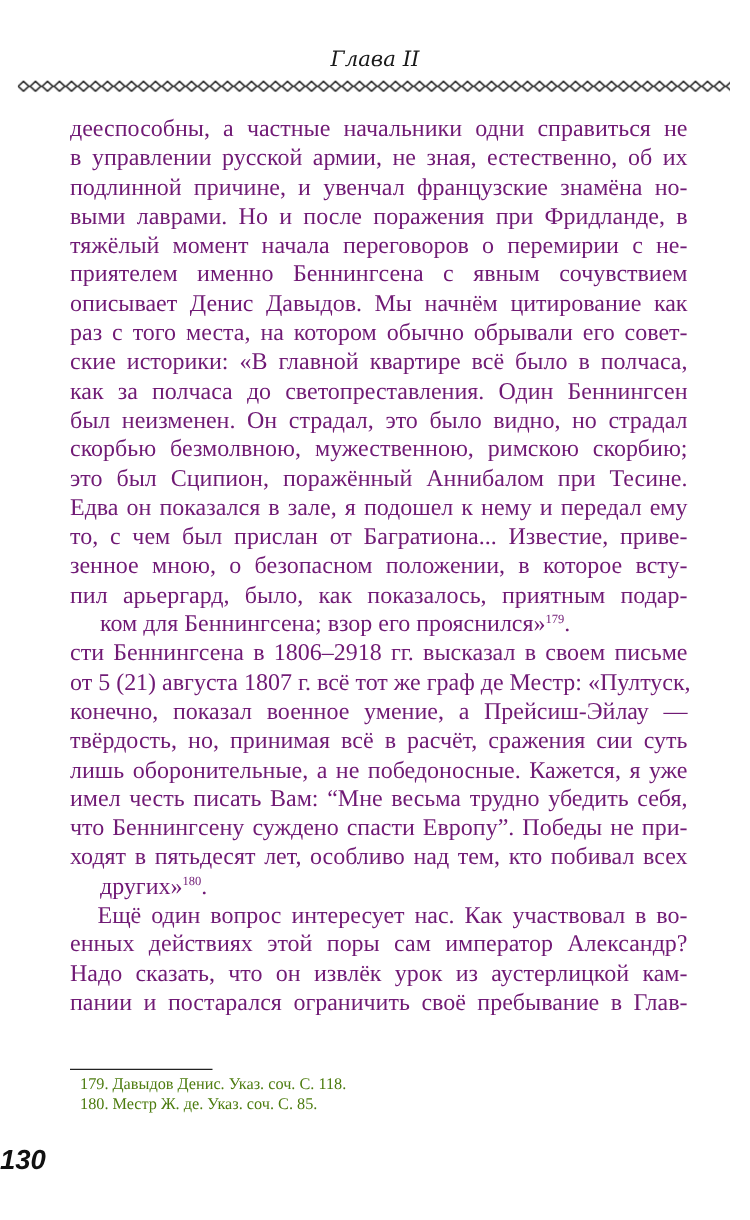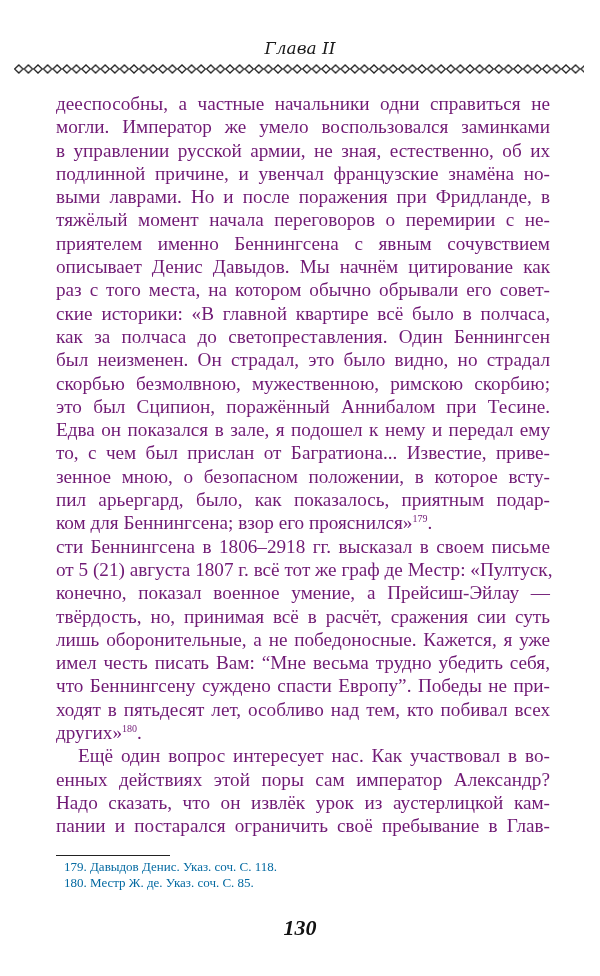--- a/index.html
+++ b/index.html
@@ -14,33 +14,33 @@
       background-image: repeating-linear-gradient(90deg, transparent 0, transparent 0);
     }
     .ornament svg { display: block; }
     .body-text {
       position: absolute; top: 92px; left: 56px; width: 494px;
       font-family: "Liberation Serif", serif; font-size: 19.2px; line-height: 23.3px;
       text-align: justify; hyphens: manual; color: #701a75;
     }
     .body-text p { margin: 0; }
     .line { display: block; text-align: justify; text-align-last: justify; white-space: nowrap; }
-    .line.last { text-align-last: left; }
+    .line.last { text-align-last: left; margin-left: 24px; }
     sup { font-size: 10px; line-height: 0; vertical-align: 7px; }
     .fn-rule {
       position: absolute; top: 855px; left: 56px; width: 114px; height: 0; border-top: 1px solid #222;
     }
     .footnotes {
       position: absolute; top: 859px; left: 64px; width: 480px;
-      font-family: "Liberation Serif", serif; font-size: 13px; line-height: 15.5px; color: #0369a1;
+      font-family: "Liberation Serif", serif; font-size: 13px; line-height: 15.5px; color: #4d7c0f;
     }
     .footnote { display: block; }
     .folio {
-      position: absolute; top: 915px; left: 0; width: 600px; text-align: center;
-      font-family: Liberation Serif, serif; font-style: italic; font-weight: bold; font-size: 22px; color: #111;
+      position: absolute; top: 915px; left: 0; width: 600px; 
+      font-family: Liberation Sans, sans-serif; font-style: italic; font-weight: bold; font-size: 22px; color: #111;
     }
   </style>
 </head>
 <body>
 
 <div class="page">
   <div class="running-head">Глава II</div>
 
   <div class="ornament">
     <svg width="570" height="10" xmlns="http://www.w3.org/2000/svg">
@@ -49,21 +49,20 @@
           <path d="M0.6 5 L4.8 1 L9 5 L4.8 9 Z" fill="none" stroke="#222" stroke-width="1.3"></path>
         </pattern>
       </defs>
       <rect x="0" y="0" width="570" height="10" fill="url(#dia)"></rect>
     </svg>
   </div>
 
   <div class="body-text">
     <p>
       <span class="line">дееспособны, а частные начальники одни справиться не</span>
-      <span class="line">могли. Император же умело воспользовался заминками</span>
       <span class="line">в управлении русской армии, не зная, естественно, об их</span>
       <span class="line">подлинной причине, и увенчал французские знамёна но-</span>
       <span class="line">выми лаврами. Но и после поражения при Фридланде, в</span>
       <span class="line">тяжёлый момент начала переговоров о перемирии с не-</span>
       <span class="line">приятелем именно Беннингсена с явным сочувствием</span>
       <span class="line">описывает Денис Давыдов. Мы начнём цитирование как</span>
       <span class="line">раз с того места, на котором обычно обрывали его совет-</span>
       <span class="line">ские историки: «В главной квартире всё было в полчаса,</span>
       <span class="line">как за полчаса до светопреставления. Один Беннингсен</span>
       <span class="line">был неизменен. Он страдал, это было видно, но страдал</span>

